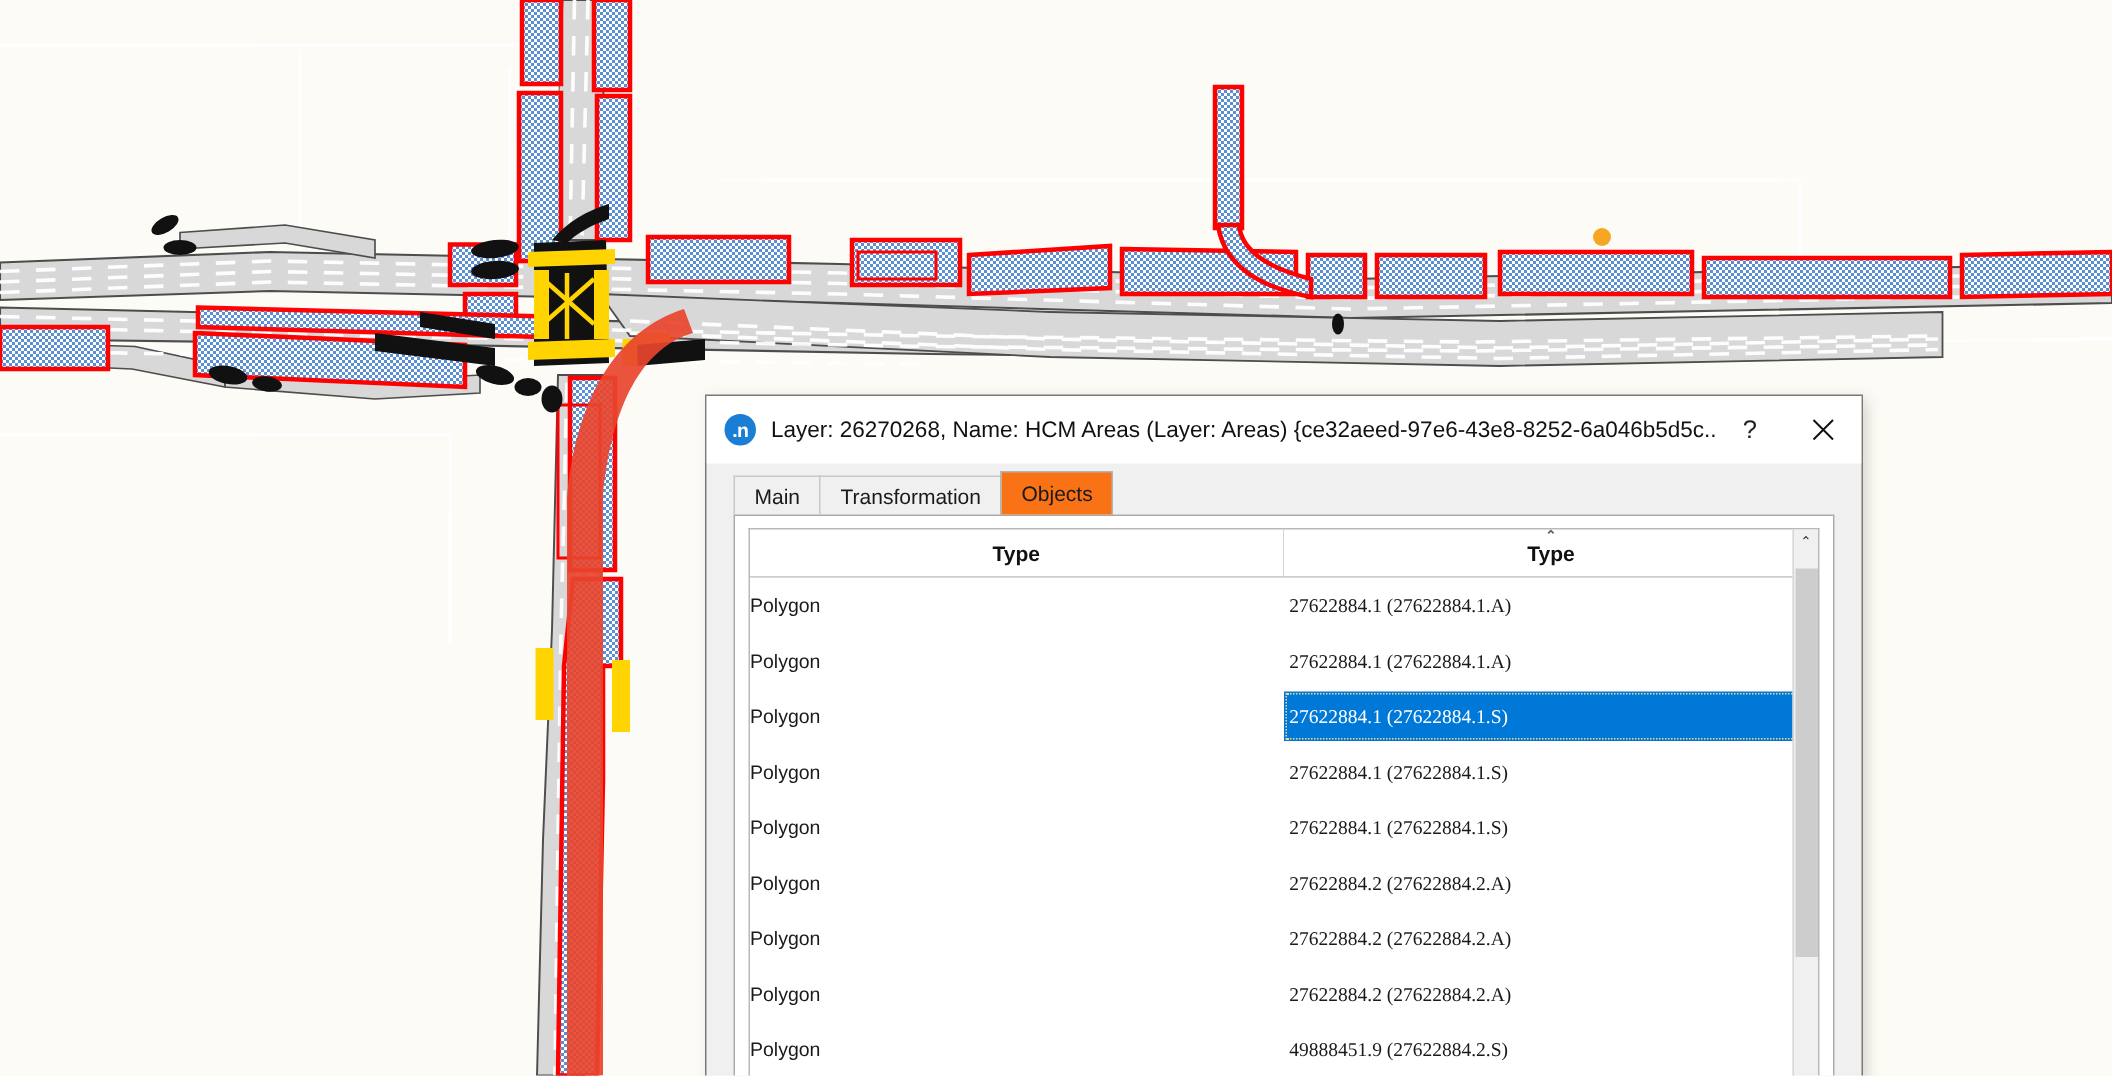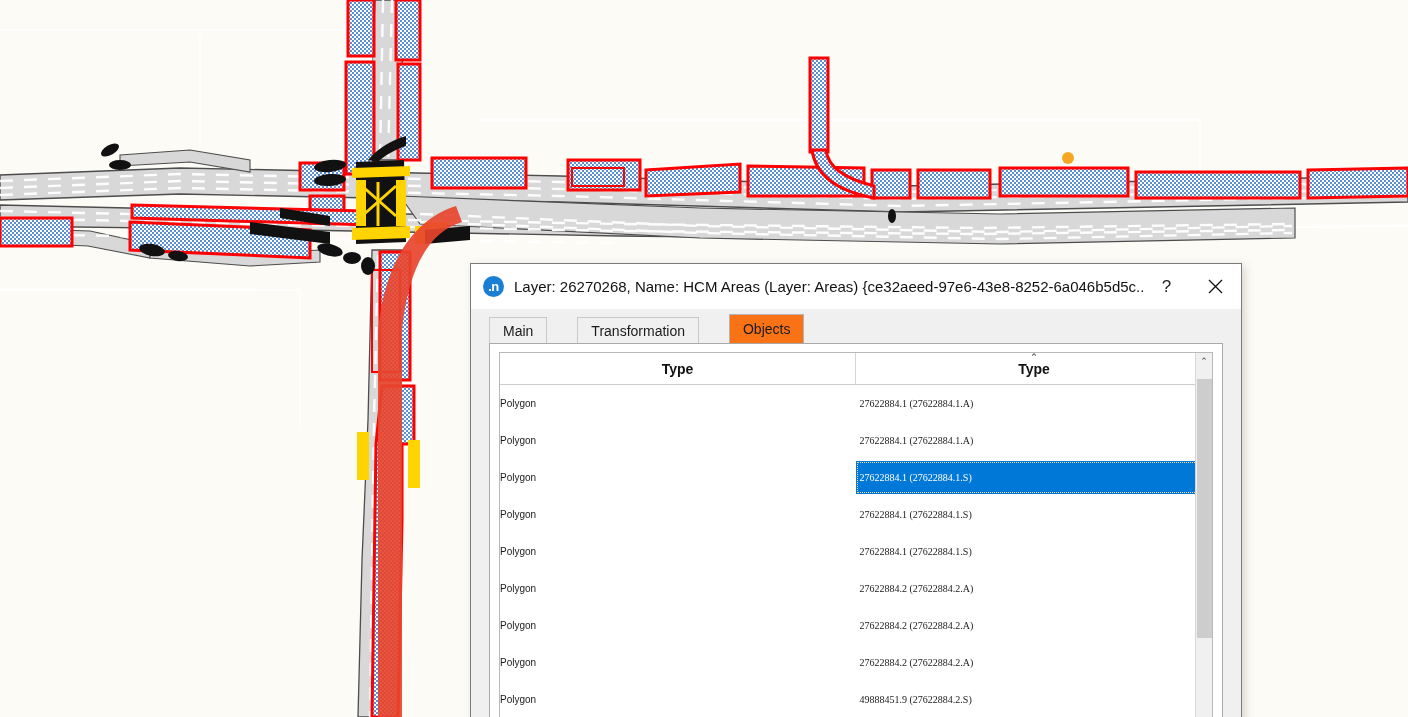--- a/index.html
+++ b/index.html
@@ -39,21 +39,21 @@
   .tb-btn{
     width:45px;height:44px;display:flex;align-items:center;justify-content:center;
     color:#222;font-size:17px;flex:0 0 auto;background:transparent;
   }
   .tb-btn.close{width:52px;}
   .tb-btn svg{display:block;}
 
   
   .tabstrip{
     position:relative;height:29px;margin:5px 0 0 18px;
-    display:flex;align-items:flex-end;gap:31px;
+    display:flex;align-items:flex-end;
   }
   .tab{
     height:26px;line-height:26px;padding:0 13px;box-sizing:border-box;
     font-size:14px;color:#1a1a1a;background:#f0f0f0;
     border:1px solid #c8c8c8;border-bottom:none;
     margin-right:-1px;position:relative;
   }
   .tab.active{
     background:#f97316;height:29px;line-height:28px;z-index:3;
     border-color:#b4b4b4;
@@ -76,21 +76,21 @@
     background:#ffffff;border-bottom:1px solid #cdcdcd;
     position:relative;text-align:center;padding:0;vertical-align:middle;
   }
   table.grid th.col-type{width:355px;border-right:1px solid #d3d3d3;}
   table.grid th.col-name{font-weight:bold;}
   .sortcaret{
     position:absolute;left:0;right:0;top:1px;text-align:center;
     font-size:9px;color:#666;line-height:7px;
   }
   table.grid td{
-    height:37px;font-size:10px;color:#1a1a1a;padding:0;
+    height:37px;font-size:13px;color:#1a1a1a;padding:0;
     vertical-align:middle;border:none;
   }
   td.c-type{padding-left:12px;}
   td.c-name{padding-left:4px;}
   td.c-name .cellbox{
     display:block;height:33px;line-height:33px;padding-left:4px;
     box-sizing:border-box;
     font-family:Liberation Serif, serif;
   }
   tr.selected td.c-name .cellbox{

